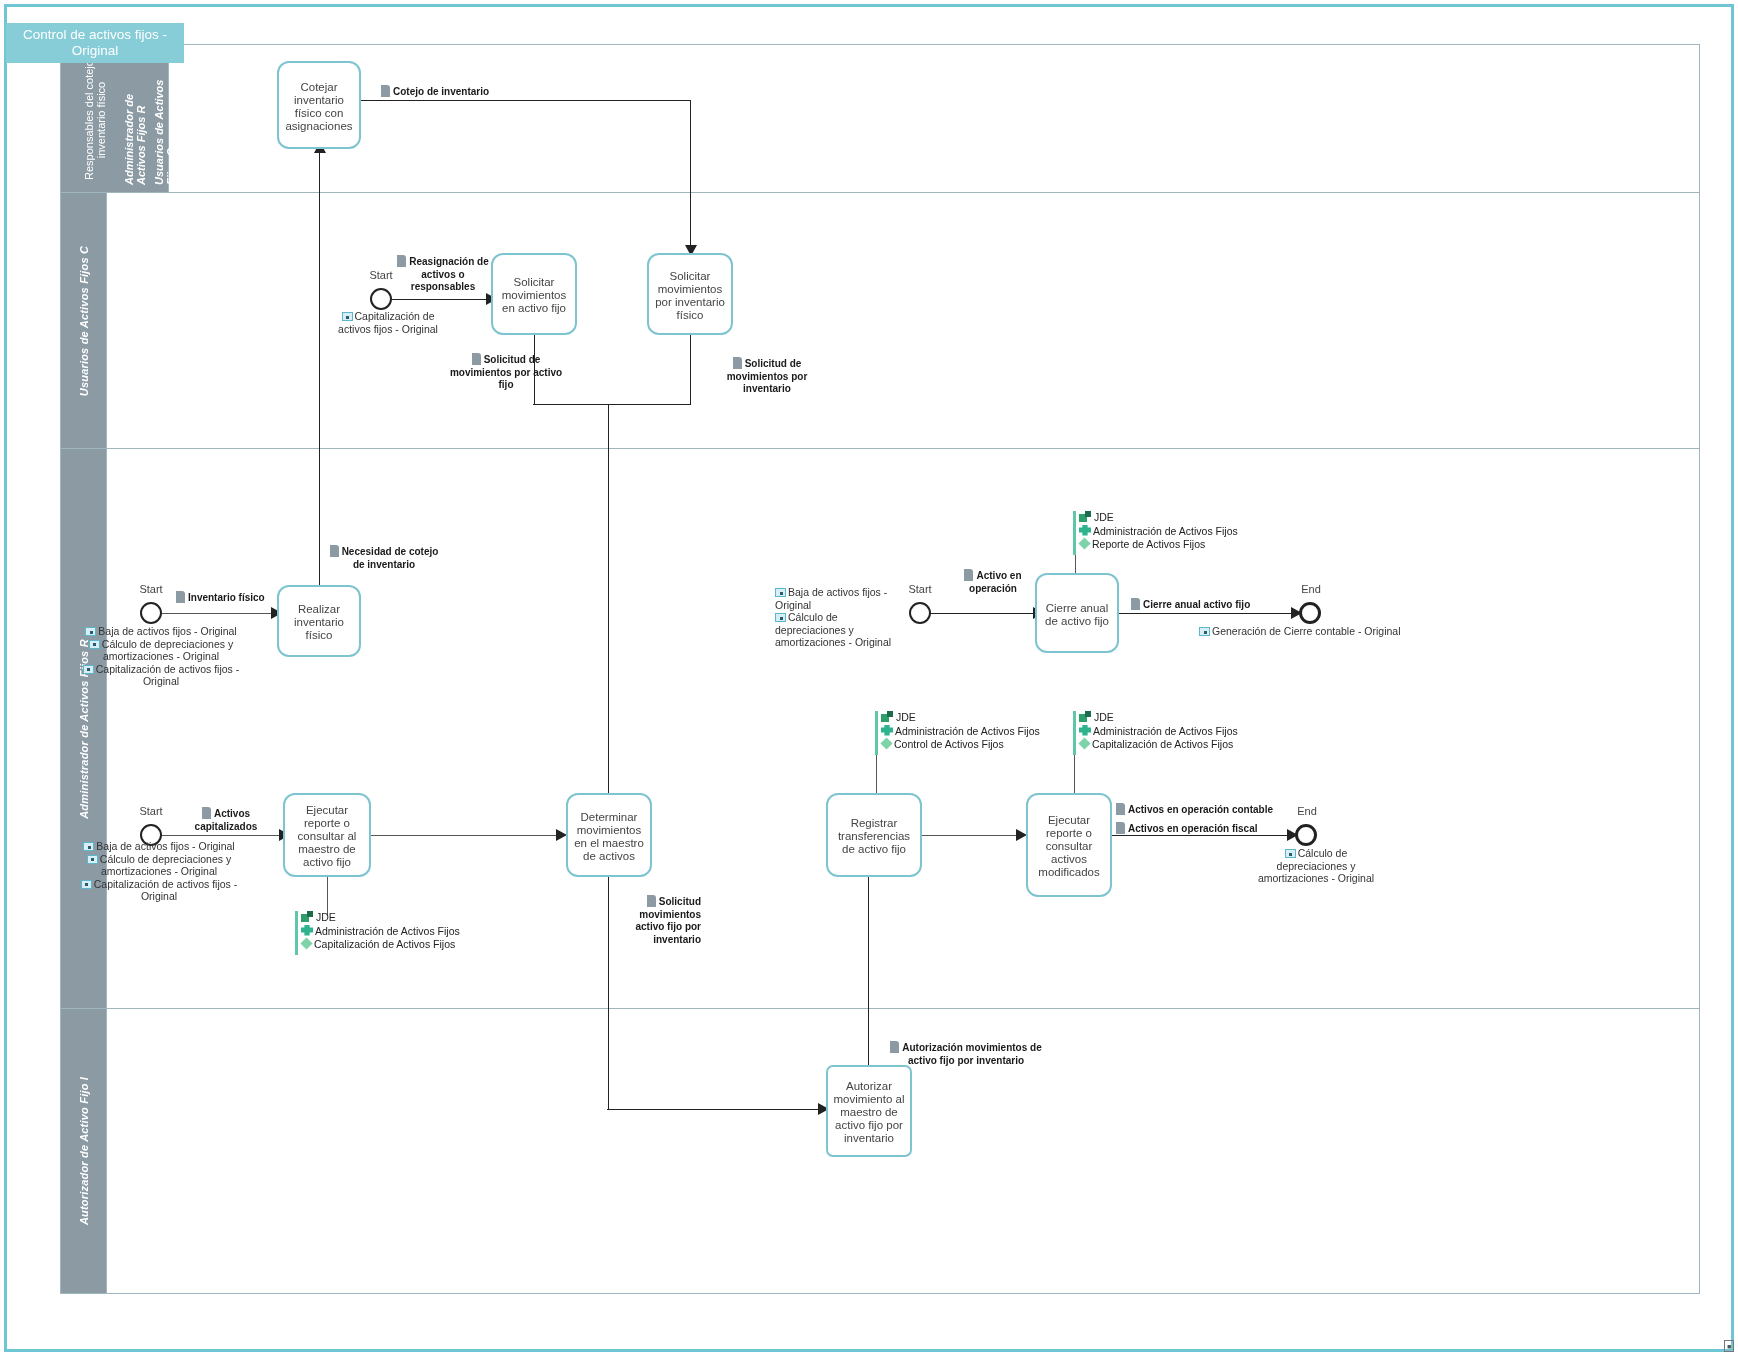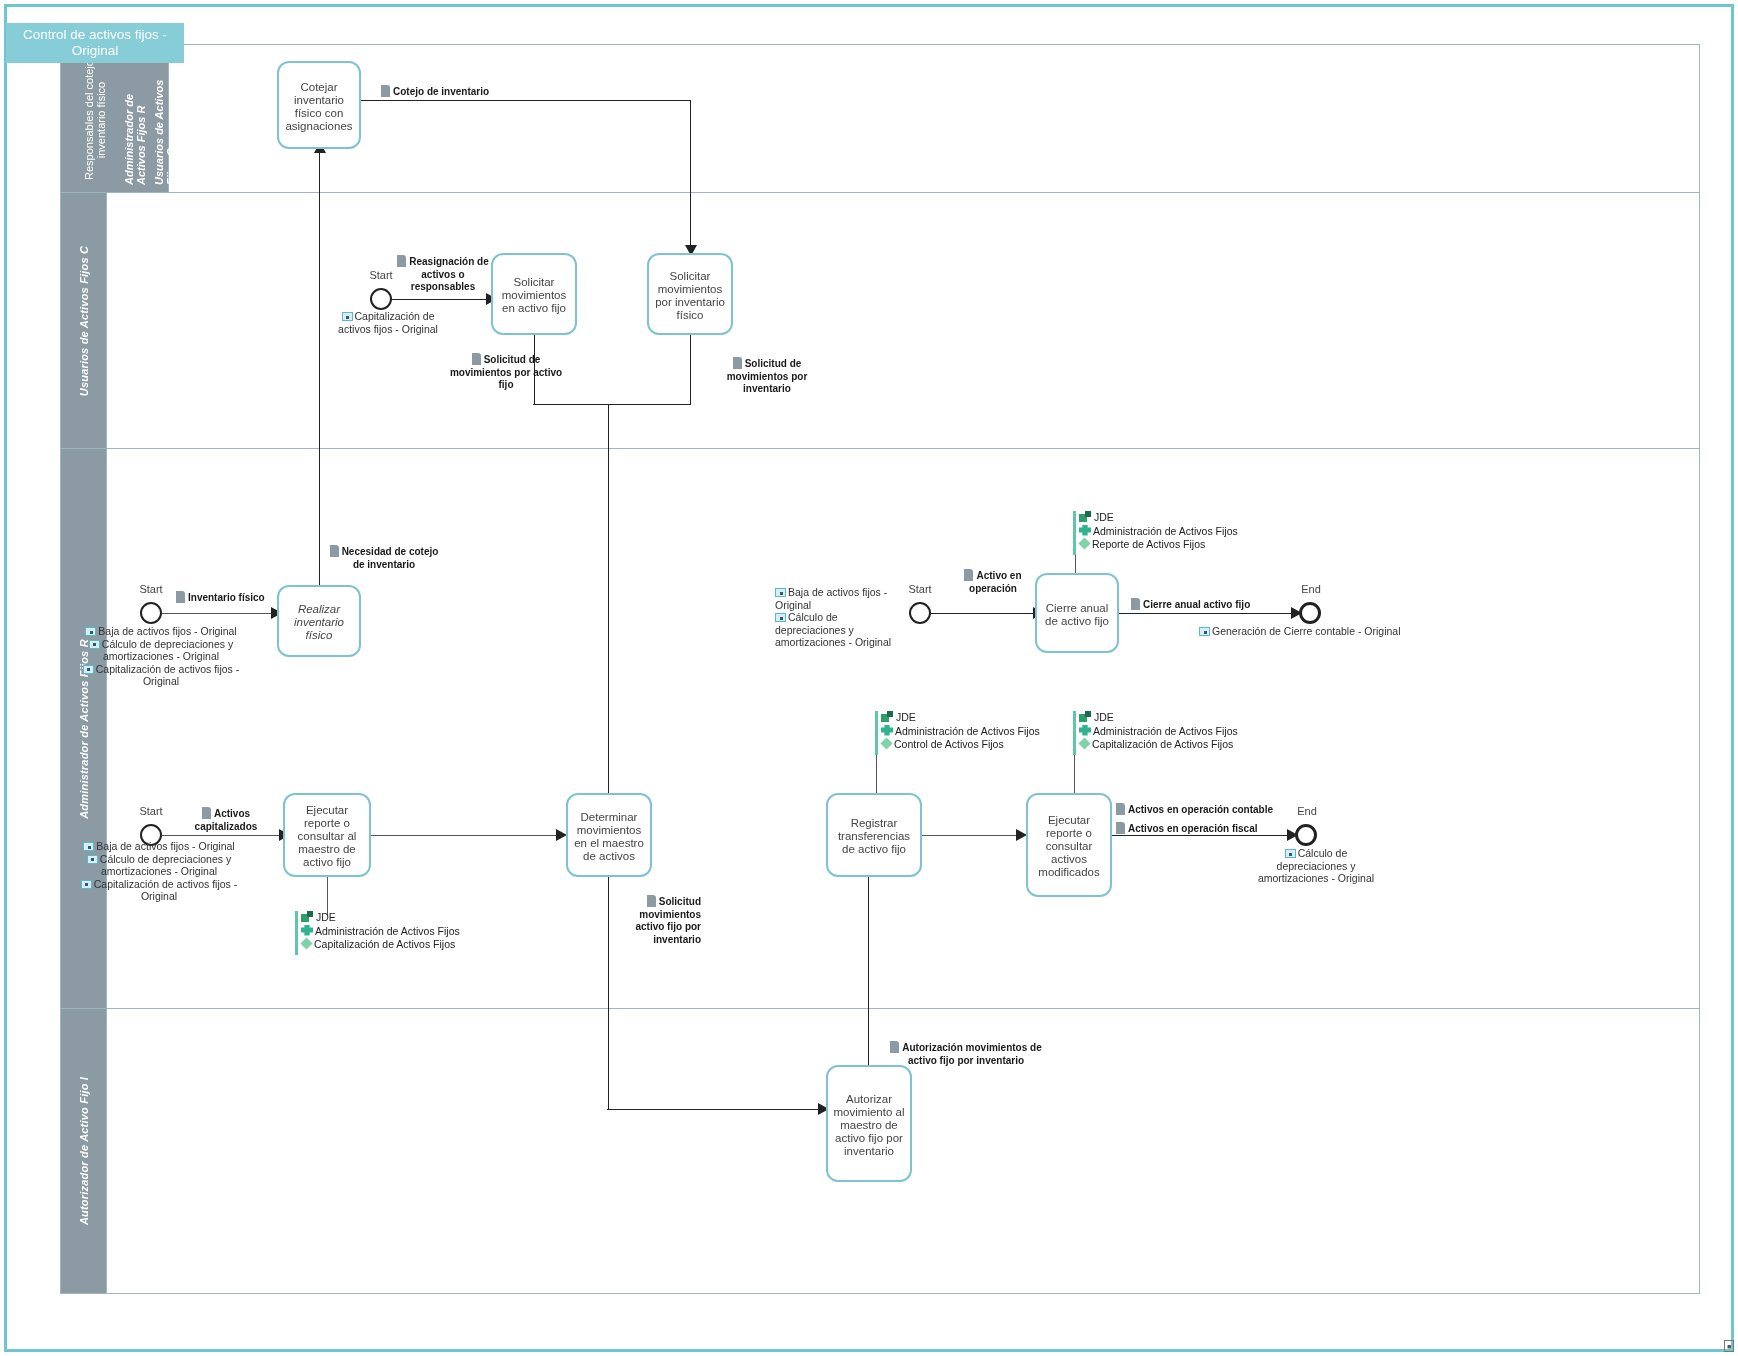--- a/index.html
+++ b/index.html
@@ -338,21 +338,21 @@
     </div>
 
     <div class="task" style="left:430px; top:208px; width:86px; height:82px;">
       <span>Solicitar movimientos en activo fijo</span>
     </div>
 
     <div class="task" style="left:586px; top:208px; width:86px; height:82px;">
       <span>Solicitar movimientos por inventario físico</span>
     </div>
 
-    <div class="task" style="left:216px; top:540px; width:84px; height:72px;font-style:italic;">
+    <div class="task" style="left:216px; top:540px; width:84px; height:72px;">
       <span>Realizar inventario físico</span>
     </div>
 
     <div class="task" style="left:974px; top:528px; width:84px; height:80px;">
       <span>Cierre anual de activo fijo</span>
     </div>
 
     <div class="task" style="left:222px; top:748px; width:88px; height:84px;">
       <span>Ejecutar reporte o consultar al maestro de activo fijo</span>
     </div>
@@ -362,21 +362,21 @@
     </div>
 
     <div class="task" style="left:765px; top:748px; width:96px; height:84px;">
       <span>Registrar transferencias de activo fijo</span>
     </div>
 
     <div class="task" style="left:965px; top:748px; width:86px; height:104px;">
       <span>Ejecutar reporte o consultar activos modificados</span>
     </div>
 
-    <div class="task" style="left:765px; top:1020px; width:86px; height:117px;">
+    <div class="task" style="left:765px; top:1020px; width:86px; height:92px;border-radius:7px;">
       <span>Autorizar movimiento al maestro de activo fijo por inventario</span>
     </div>
 
     <div class="event" style="left:309px; top:243px;"></div>
     <div class="event-label" style="left:290px; top:224px; width:60px;">
       <span>Start</span>
     </div>
 
     <div class="event" style="left:79px; top:557px;"></div>
     <div class="event-label" style="left:60px; top:538px; width:60px;">

